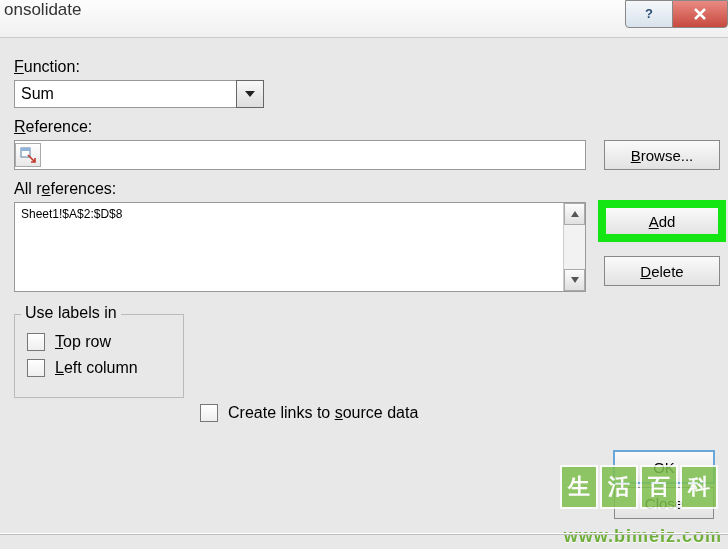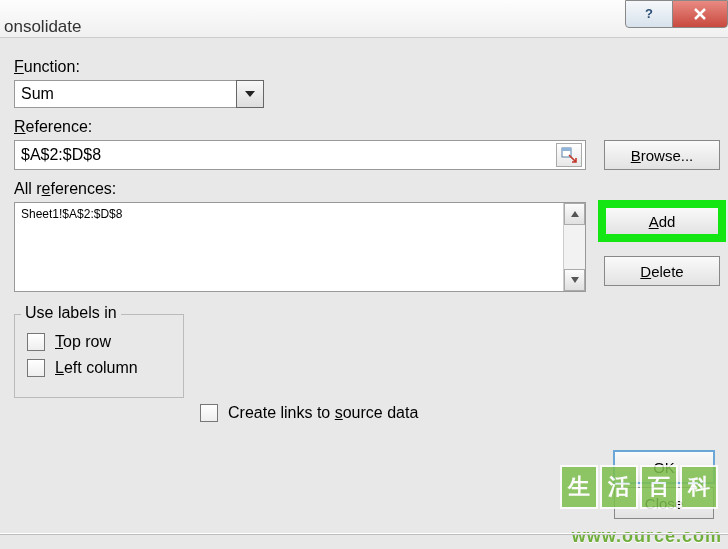--- a/index.html
+++ b/index.html
@@ -1,18 +1,18 @@
 <!DOCTYPE html>
 <html><head>
 <meta charset="utf-8">
 <style>
 * { box-sizing: border-box; margin: 0; padding: 0; font-family: "Segoe UI", Tahoma, sans-serif; }
 body { background: #e8e8e8; width: 728px; height: 549px; overflow: hidden; position: relative; }
 
-.titlebar { height: 38px; background: linear-gradient(#fdfdfd,#f0f0f0); border-bottom: 1px solid #ccc; display: flex; align-items: flex-end; justify-content: space-between; padding-left: 4px; font-size: 17px; color: #333; }
+.titlebar { height: 38px; background: linear-gradient(#fdfdfd,#f0f0f0); border-bottom: 1px solid #ccc; display: flex; align-items: flex-start; justify-content: space-between; padding-left: 4px; font-size: 17px; color: #333; }
 .title-buttons { display: flex; height: 100%; }
 .tbtn { width: 48px; height: 28px; margin-top: 0; border: 1px solid #888; display: flex; align-items: center; justify-content: center; position: relative; }
 .tbtn.help { background: linear-gradient(#f5f8fb,#d8e2ec); border-radius: 0 0 0 4px; }
 .tbtn.close { background: linear-gradient(#e98a82,#c8493f); color: #fff; border-radius: 0 0 4px 0; width: 56px; margin-left: -1px; }
 .tbtn.help svg, .tbtn.close svg { display: block; }
 
 .content { padding: 10px 8px 0 14px; }
 
 .label { font-size: 16px; color: #000; margin: 10px 0 4px 0; }
 .label u { text-decoration: underline; }
@@ -82,21 +82,20 @@
     <div class="arrow">
       <svg width="12" height="8">
           <path d="M1 1 L6 7 L11 1 Z" fill="#222"></path>
         </svg>
     </div>
   </div>
 
   <div class="label"><u>R</u>eference:</div>
   <div class="ref-row">
     <div class="ref-input-wrap">
-      <input value="$A$2:$D$8" style="">
       <div class="ref-select">
         <svg width="16" height="16" viewBox="0 0 16 16">
           <rect x="1" y="1" width="14" height="14" fill="none" stroke="#888" stroke-width="0"></rect>
           <rect x="1" y="1" width="9" height="9" fill="#fff" stroke="#5b7fa6"></rect>
           <rect x="1" y="1" width="9" height="3" fill="#8fb3d9"></rect>
           <path d="M8 8 L15 15 M11 15 L15 15 L15 11" stroke="#c0392b" stroke-width="1.6" fill="none"></path>
         </svg>
       </div>
     </div>
     <div class="btn"><u>B</u>rowse...</div>
@@ -150,15 +149,15 @@
   <div class="btn ok">OK</div>
   <div class="btn">Close</div>
 </div>
 
 <div class="watermark-blocks">
   <span>生</span>
   <span>活</span>
   <span>百</span>
   <span>科</span>
 </div>
-<div class="watermark">www.ource.com</div>
+<div class="watermark">www.bimeiz.com</div>
 
 <div class="divider"></div>
 
 </body></html>

